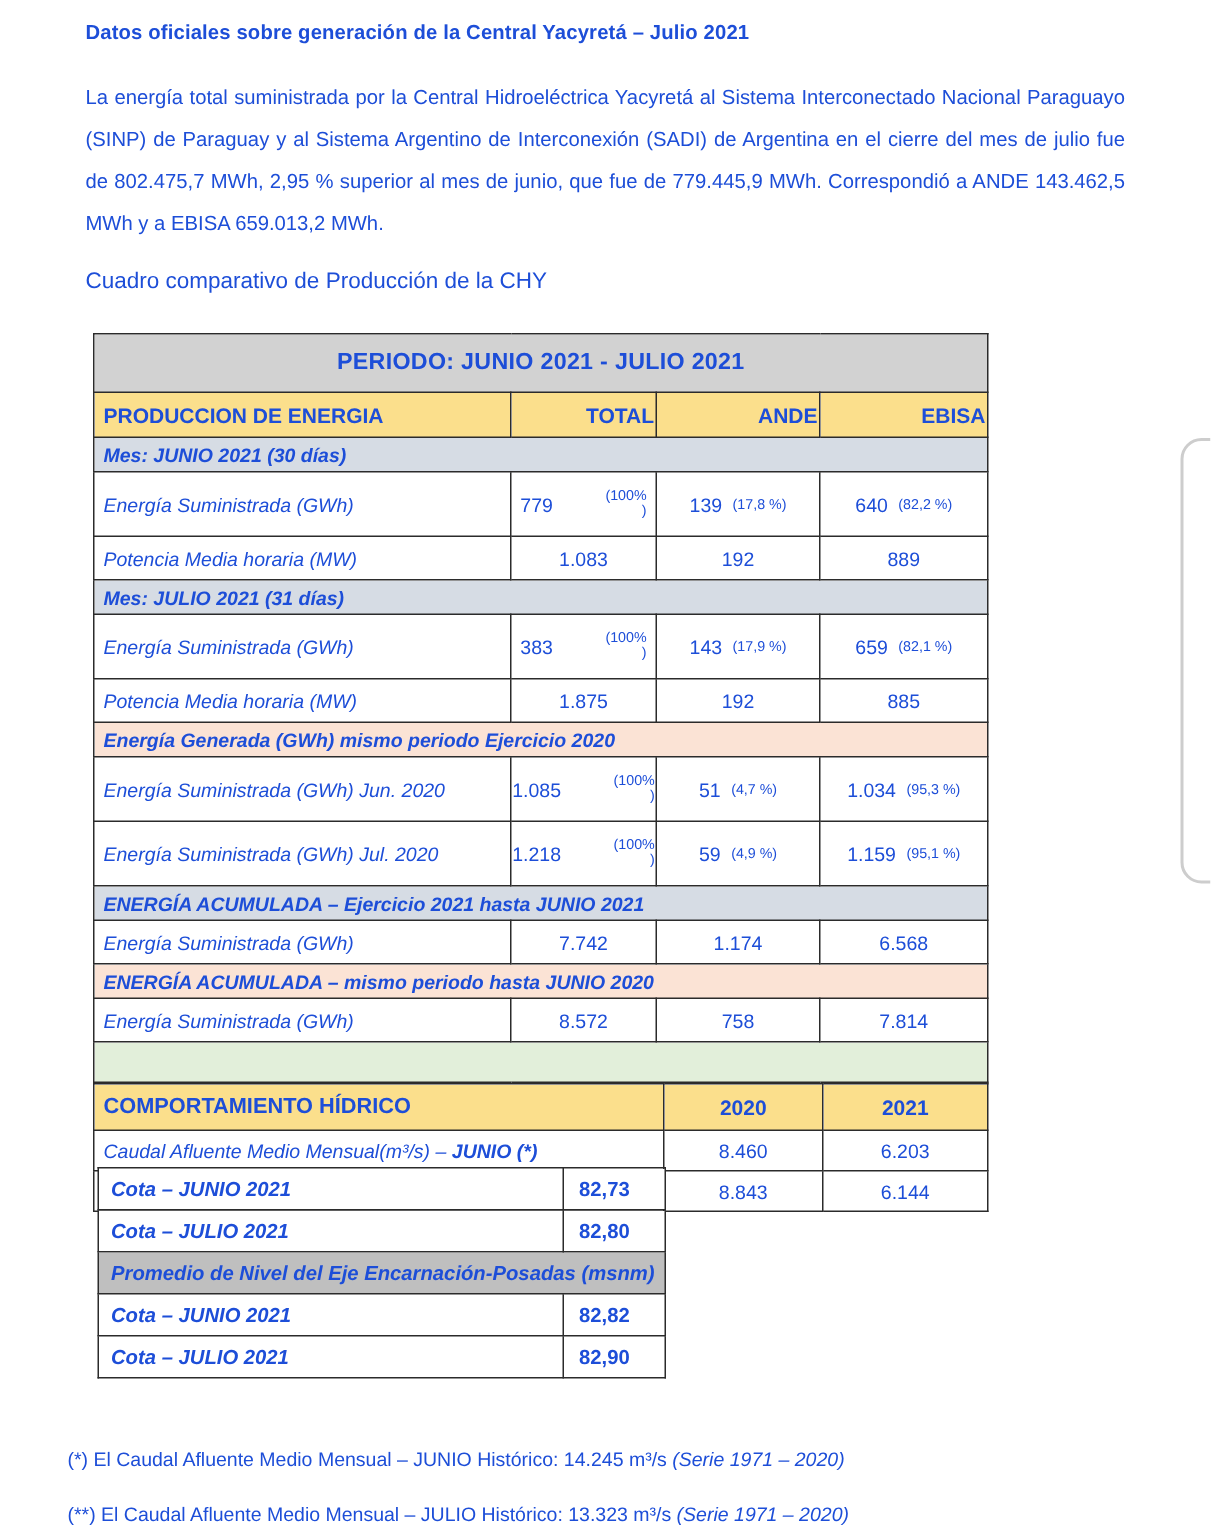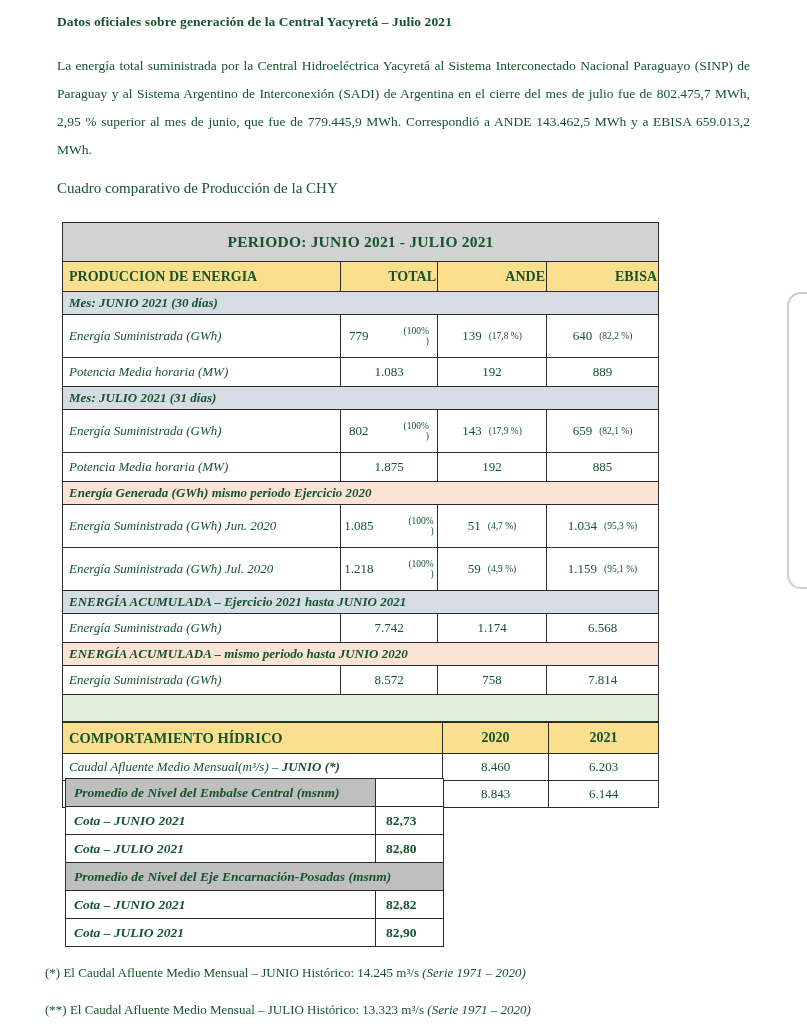--- a/index.html
+++ b/index.html
@@ -1,17 +1,17 @@
 <!DOCTYPE html>
 <html><head>
 <meta charset="utf-8">
 <style>
   html,body{margin:0;padding:0;background:#ffffff;}
   .page{position:relative;width:807px;height:1024px;background:#fff;overflow:hidden;
-        font-family:Liberation Serif, serif;color:#14532d;}
+        font-family:Liberation Sans, sans-serif;color:#1d4ed8;}
   .content{position:absolute;left:57px;top:14px;width:693px;}
   .doc-title{font-size:13.5px;font-weight:bold;margin:0 0 22px 0;letter-spacing:.1px;}
   .doc-paragraph{font-size:13.5px;line-height:28px;text-align:justify;margin:0 0 16px 0;}
   .doc-subtitle{font-size:15px;margin:0;}
   
   .tbl-wrap{position:absolute;left:62px;top:222px;width:600px;}
   table{border-collapse:collapse;table-layout:fixed;width:596px;}
   td{border:1.6px solid #2b2b2b;overflow:hidden;}
   .period td{background:#d2d2d2;text-align:center;font-weight:bold;font-size:15.5px;
              height:36px;letter-spacing:.2px;}
@@ -112,21 +112,21 @@
         <td class="num">889</td>
       </tr>
 
       <tr class="sec blue">
         <td colspan="4">Mes: JULIO 2021 (31 días)</td>
       </tr>
       <tr class="data tall">
         <td class="lbl">Energía Suministrada (GWh)</td>
         <td class="num">
               <span class="cellflex">
-                <span>802</span>
+                <span>383</span>
                 <span class="pct2"><span>(100%</span><br><span>)</span></span>
               </span>
             </td>
         <td class="num">
               <span class="cellflex">
                 <span>143</span>
                 <span class="pct">(17,9 %)</span>
               </span>
             </td>
         <td class="num">
@@ -241,24 +241,20 @@
       </table>
   </div>
 
   <div class="levels">
     <table>
       <colgroup>
           <col style="width:310px">
           <col style="width:68px">
         </colgroup>
       <tbody>
-          <tr class="ghdr">
-        <td>Promedio de Nivel del Embalse Central (msnm)</td>
-        <td style="background:#fff"></td>
-      </tr>
       <tr>
         <td class="llbl">Cota – JUNIO 2021</td>
         <td class="lval">82,73</td>
       </tr>
       <tr>
         <td class="llbl">Cota – JULIO 2021</td>
         <td class="lval">82,80</td>
       </tr>
       <tr class="ghdr">
         <td colspan="2">Promedio de Nivel del Eje Encarnación-Posadas (msnm)</td>

